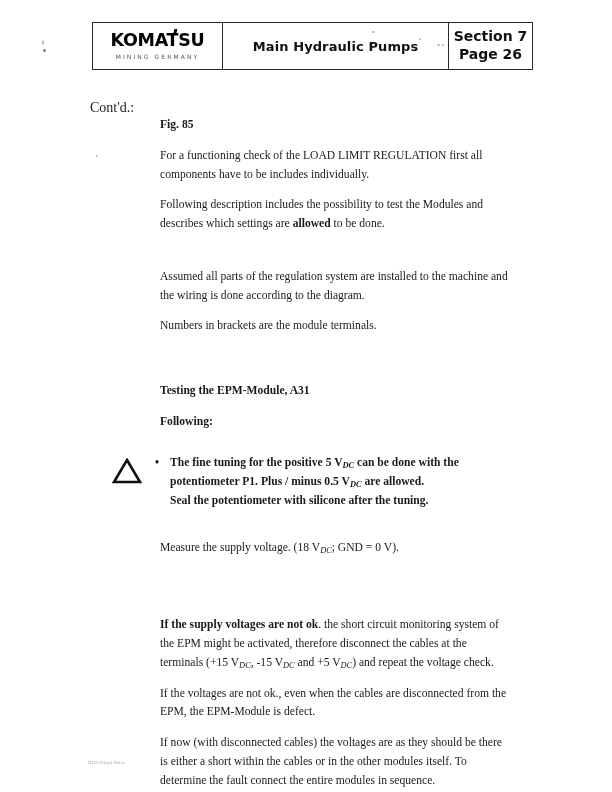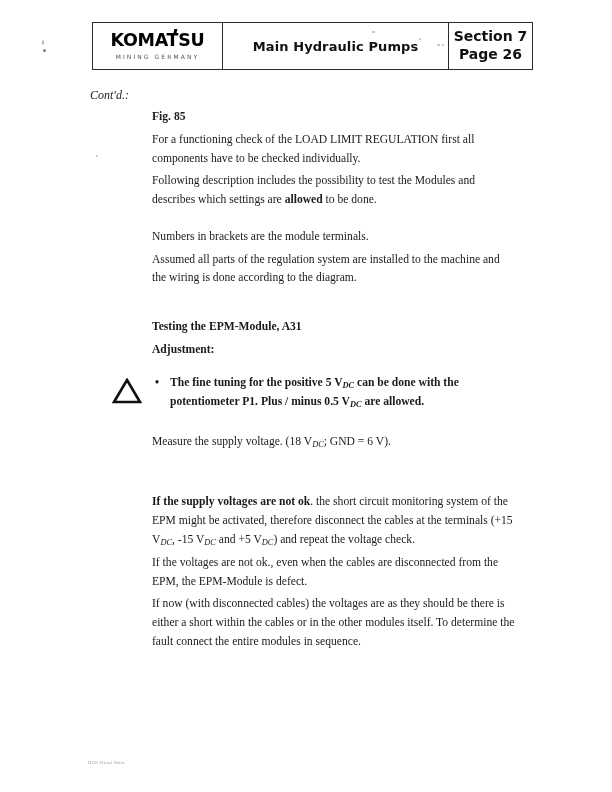--- a/index.html
+++ b/index.html
@@ -86,34 +86,33 @@
     font-size: 14px;
     color: #111;
     line-height: 1.28;
     text-align: center;
   }
 
   
   .contd {
     position: absolute;
     left: 90px;
-    top: 88px;
-    font-size: 12px;
-    font-style: italic;
+    top: 100px;
+    font-size: 14px;
   }
   .content {
     position: absolute;
     left: 148px;
     top: 104px;
     width: 372px;
     font-size: 11.6px;
     line-height: 1.62;
   }
   .content p {
-    margin: 4px;
+    margin: 12px;
   }
   .gap-sm { height: 10px; }
   .gap-md { height: 17px; }
   .gap-lg { height: 22px; }
   b, .b { font-weight: bold; }
 
   sub {
     font-size: 0.72em;
     vertical-align: -0.28em;
     letter-spacing: 0;
@@ -193,53 +192,54 @@
     </div>
 
   </div>
 
   <div class="contd">Cont'd.:</div>
 
   <div class="content">
 
     <p class="b">Fig. 85</p>
 
-    <p>For a functioning check of the LOAD LIMIT REGULATION first all components have to be checked individually.</p>
+    <p>For a functioning check of the LOAD LIMIT REGULATION first all components have to be includes individually.</p>
 
     <p>
       <span>Following description includes the possibility to test the Modules and describes which settings are </span><b>allowed</b><span> to be done.</span>
     </p>
 
     <div class="gap-sm"></div>
 
+    <p>Assumed all parts of the regulation system are installed to the machine and the wiring is done according to the diagram.</p>
     <p>Numbers in brackets are the module terminals.</p>
-    <p>Assumed all parts of the regulation system are installed to the machine and the wiring is done according to the diagram.</p>
 
     <div class="gap-lg"></div>
 
     <p class="b">Testing the EPM-Module, A31</p>
-    <p class="b">Adjustment:</p>
+    <p class="b">Following:</p>
 
     <div class="gap-sm"></div>
 
     <div class="warn-row">
       <svg class="warn-tri" viewBox="0 0 30 26">
         <polygon points="15,2 28,24 2,24" fill="none" stroke="#111111" stroke-width="2.6" stroke-linejoin="miter"></polygon>
       </svg>
       <div class="bullet-item">
         <span class="bullet-dot">•</span>
         <span>The fine tuning for the positive 5 V</span><sub>DC</sub><span> can be done with the potentiometer P1. Plus / minus 0.5 V</span><sub>DC</sub><span> are allowed.</span>
+        <div>Seal the potentiometer with silicone after the tuning.</div>
       </div>
     </div>
 
     <div class="gap-md"></div>
 
 
     <p>
-      <span>Measure the supply voltage. (18 V</span><sub>DC</sub><span>; GND = 6 V).</span>
+      <span>Measure the supply voltage. (18 V</span><sub>DC</sub><span>; GND = 0 V).</span>
     </p>
 
 
     <div class="gap-md"></div>
 
 
     <div class="gap-md"></div>
 
     <p>
       <b>If the supply voltages are not ok</b><span>. the short circuit monitoring system of the EPM might be activated, therefore disconnect the cables at the terminals (+15 V</span><sub>DC</sub><span>, -15 V</span><sub>DC</sub><span> and +5 V</span><sub>DC</sub><span>) and repeat the voltage check.</span>

